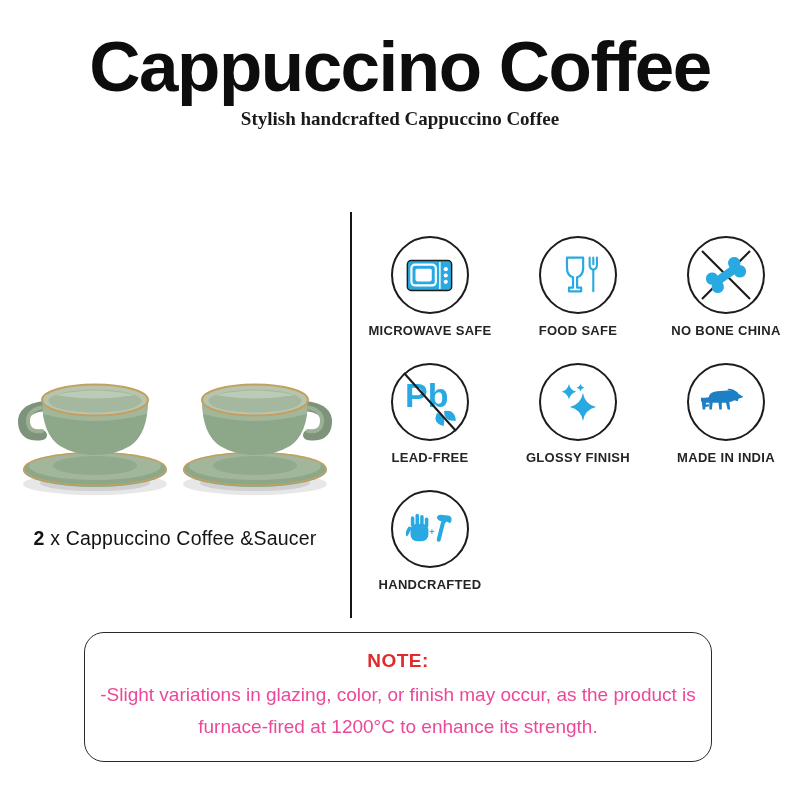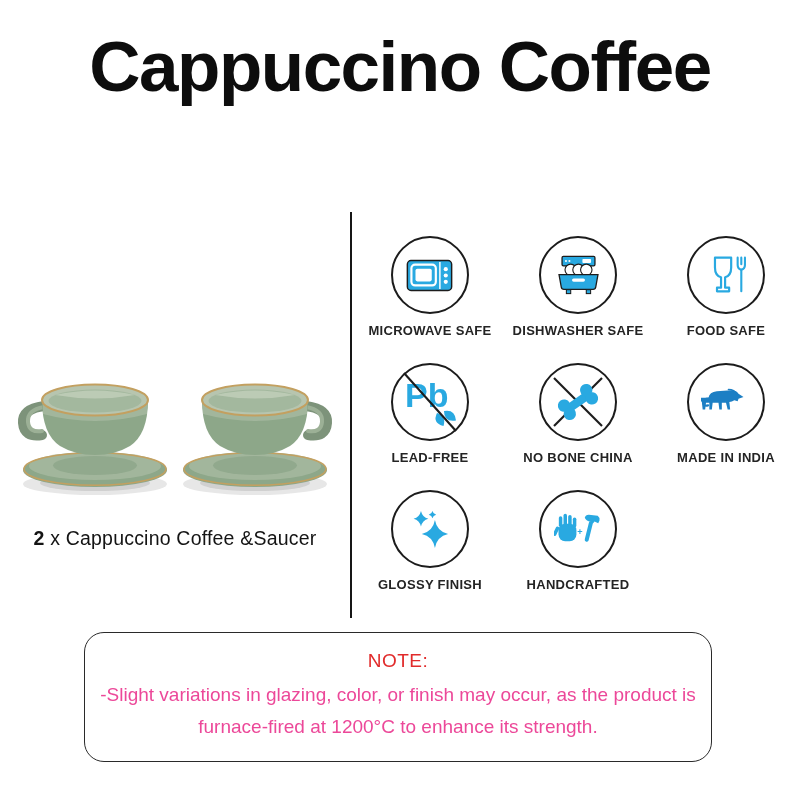--- a/index.html
+++ b/index.html
@@ -21,31 +21,32 @@
   .features{position:absolute;left:356px;top:236px;width:444px;
             display:grid;grid-template-columns:repeat(3,148px);grid-auto-rows:127px;justify-items:center;}
   .feature{display:flex;flex-direction:column;align-items:center;}
   .circle{position:relative;width:78px;height:78px;border:2px solid #1c1c1c;border-radius:50%;
           display:flex;align-items:center;justify-content:center;box-sizing:border-box;background:#fff;}
   .circle svg.fill-circle{position:absolute;left:0;top:0;}
   .feature-label{margin-top:9px;font-size:13px;font-weight:700;letter-spacing:.3px;color:#242424;white-space:nowrap;}
   
   .note-box{position:absolute;left:84px;top:632px;width:628px;height:130px;border:1.6px solid #2a2a2a;
             border-radius:20px;box-sizing:border-box;text-align:center;background:#fff;}
-  .note-heading{margin-top:17px;font-size:19px;font-weight:normal;letter-spacing:.5px;color:#e12b2b;}
+  .note-heading{margin-top:17px;font-size:19px;font-weight:bold;letter-spacing:.5px;color:#e12b2b;}
   .note-line{font-size:19px;line-height:32px;color:#ec4899;white-space:nowrap;}
   .note-line.first{margin-top:7px;}
 </style>
 </head>
 <body>
 
 <div class="page">
 
   <div class="header">
     <div class="title">Cappuccino Coffee</div>
+    <div class="subtitle">Stylish handcrafted Cappuccino Coffee</div>
   </div>
 
   <div class="divider"></div>
 
   <div class="left-panel">
     <svg class="cups" width="320" height="150" viewBox="0 0 320 150">
       <defs>
         <g id="cupset">
 
           <ellipse cx="75" cy="122" rx="72" ry="11" fill="#b9b9b9" opacity="0.35"></ellipse>
@@ -87,61 +88,31 @@
           <rect x="10.5" y="10.5" width="18" height="14" rx="2" fill="#ffffff"></rect>
           <line x1="37.5" y1="3" x2="37.5" y2="33" stroke="#ffffff" stroke-width="1.6"></line>
           <circle cx="44" cy="11" r="2.3" fill="#ffffff"></circle>
           <circle cx="44" cy="18" r="2.3" fill="#ffffff"></circle>
           <circle cx="44" cy="25" r="2.3" fill="#ffffff"></circle>
         </svg>
       </div>
       <div class="feature-label">MICROWAVE SAFE</div>
     </div>
 
-    <div class="feature">
-      <div class="circle">
-        <svg width="45" height="40" viewBox="0 0 52 46">
-          <rect x="7" y="1.5" width="38" height="11" rx="1.5" fill="#29A9E1" stroke="#1c1c1c" stroke-width="1.5"></rect>
-          <rect x="30.5" y="4.4" width="10" height="4.6" rx="1" fill="#ffffff"></rect>
-          <circle cx="11.5" cy="6.8" r="1.2" fill="#ffffff"></circle>
-          <circle cx="15.5" cy="6.8" r="1.2" fill="#ffffff"></circle>
-          <circle cx="17" cy="17" r="6.6" fill="#ffffff" stroke="#1c1c1c" stroke-width="1.3"></circle>
-          <circle cx="26" cy="17" r="6.6" fill="#ffffff" stroke="#1c1c1c" stroke-width="1.3"></circle>
-          <circle cx="35" cy="17" r="6.6" fill="#ffffff" stroke="#1c1c1c" stroke-width="1.3"></circle>
-          <path d="M3.5 22.5 h45 l-2.6 14.5 q-.4 2.5 -3 2.5 h-33.8 q-2.6 0 -3 -2.5 Z" fill="#29A9E1" stroke="#1c1c1c" stroke-width="1.5"></path>
-          <rect x="18.5" y="27" width="15" height="3.8" rx="1.9" fill="#ffffff"></rect>
-          <rect x="12" y="40" width="5" height="4.5" fill="#29A9E1" stroke="#1c1c1c" stroke-width="1.2"></rect>
-          <rect x="35" y="40" width="5" height="4.5" fill="#29A9E1" stroke="#1c1c1c" stroke-width="1.2"></rect>
-        </svg>
-      </div>
-      <div class="feature-label">DISHWASHER SAFE</div>
-    </div>
 
     <div class="feature">
       <div class="circle">
         <svg width="47" height="43" viewBox="0 0 58 52">
           <path d="M16 4 h20 v12 q0 10 -7.5 12.2 V41 h5 v4.5 h-15 V41 h5 V28.2 Q16 26 16 16 Z" fill="none" stroke="#29A9E1" stroke-width="2.7" stroke-linejoin="round"></path>
           <path d="M44 4 v9 q0 4.5 4.5 6 V45.5" fill="none" stroke="#29A9E1" stroke-width="2.6" stroke-linecap="round"></path>
           <path d="M53 4 v9 q0 4.5 -4.5 6" fill="none" stroke="#29A9E1" stroke-width="2.6" stroke-linecap="round"></path>
           <path d="M48.5 4 v8" fill="none" stroke="#29A9E1" stroke-width="2.6" stroke-linecap="round"></path>
         </svg>
       </div>
       <div class="feature-label">FOOD SAFE</div>
-    </div>
-
-    <div class="feature">
-      <div class="circle">
-        <svg class="fill-circle" width="74" height="74" viewBox="0 0 74 74">
-          <text x="12" y="42" font-family="Liberation Sans, sans-serif" font-size="34" font-weight="bold" fill="#29A9E1">Pb</text>
-          <path d="M44 48 q-5 10 6.5 13 q3 -10 -6.5 -13 Z" fill="#29A9E1"></path>
-          <path d="M51 46 q11 -2 12 9.5 q-12 2 -12 -9.5 Z" fill="#29A9E1"></path>
-          <line x1="11" y1="8" x2="63" y2="66" stroke="#1c1c1c" stroke-width="2.1"></line>
-        </svg>
-      </div>
-      <div class="feature-label">LEAD-FREE</div>
     </div>
 
     <div class="feature">
       <div class="circle">
         <svg class="fill-circle" width="74" height="74" viewBox="0 0 74 74">
           <line x1="13" y1="13" x2="61" y2="61" stroke="#1c1c1c" stroke-width="2.1"></line>
           <line x1="61" y1="13" x2="13" y2="61" stroke="#1c1c1c" stroke-width="2.1"></line>
           <g transform="translate(37,37) rotate(-35)" fill="#29A9E1">
             <rect x="-13.5" y="-4.4" width="27" height="8.8"></rect>
             <circle cx="-13.5" cy="-5" r="6.2"></circle>
@@ -149,38 +120,50 @@
             <circle cx="13.5" cy="-5" r="6.2"></circle>
             <circle cx="13.5" cy="5" r="6.2"></circle>
           </g>
         </svg>
       </div>
       <div class="feature-label">NO BONE CHINA</div>
     </div>
 
     <div class="feature">
       <div class="circle">
-        <svg width="50" height="34" viewBox="0 0 60 40">
-          <path d="M9 16 q-6 0 -6 5 q0 4.5 5.5 3" fill="none" stroke="#1D7FC4" stroke-width="2.6" stroke-linecap="round"></path>
-          <path fill="#1D7FC4" d="M9 15 q1 -7 10 -8 l17 -1 q6 0 9 4 l6 4 -6 2 -1 3 -4 -1 q-3 2 -6 2 l1 9 h-3 l-2 -8 h-5 v8 h-3 l-1 -8 h-7 l-1 8 h-3 v-8 h-4 l-1 8 h-3 l-1 -9 q-3 -2 -3 -5 z"></path>
-          <path d="M33 5 q7 0 10 6" fill="none" stroke="#1D7FC4" stroke-width="2" stroke-linecap="round"></path>
+        <svg class="fill-circle" width="74" height="74" viewBox="0 0 74 74">
+          <text x="12" y="42" font-family="Liberation Sans, sans-serif" font-size="34" font-weight="bold" fill="#29A9E1">Pb</text>
+          <path d="M44 48 q-5 10 6.5 13 q3 -10 -6.5 -13 Z" fill="#29A9E1"></path>
+          <path d="M51 46 q11 -2 12 9.5 q-12 2 -12 -9.5 Z" fill="#29A9E1"></path>
+          <line x1="11" y1="8" x2="63" y2="66" stroke="#1c1c1c" stroke-width="2.1"></line>
         </svg>
       </div>
-      <div class="feature-label">MADE IN INDIA</div>
+      <div class="feature-label">LEAD-FREE</div>
     </div>
 
     <div class="feature">
       <div class="circle">
         <svg width="46" height="46" viewBox="0 0 56 56" fill="#29A9E1">
           <path d="M34 17 Q36.5 31 50 34 Q36.5 37 34 51 Q31.5 37 18 34 Q31.5 31 34 17 Z"></path>
           <path d="M17 6 Q18.7 13.5 26 15.5 Q18.7 17.5 17 25 Q15.3 17.5 8 15.5 Q15.3 13.5 17 6 Z"></path>
           <path d="M31 6 Q31.8 9.6 35.5 10.5 Q31.8 11.4 31 15 Q30.2 11.4 26.5 10.5 Q30.2 9.6 31 6 Z"></path>
         </svg>
       </div>
       <div class="feature-label">GLOSSY FINISH</div>
+    </div>
+
+    <div class="feature">
+      <div class="circle">
+        <svg width="50" height="34" viewBox="0 0 60 40">
+          <path d="M9 16 q-6 0 -6 5 q0 4.5 5.5 3" fill="none" stroke="#1D7FC4" stroke-width="2.6" stroke-linecap="round"></path>
+          <path fill="#1D7FC4" d="M9 15 q1 -7 10 -8 l17 -1 q6 0 9 4 l6 4 -6 2 -1 3 -4 -1 q-3 2 -6 2 l1 9 h-3 l-2 -8 h-5 v8 h-3 l-1 -8 h-7 l-1 8 h-3 v-8 h-4 l-1 8 h-3 l-1 -9 q-3 -2 -3 -5 z"></path>
+          <path d="M33 5 q7 0 10 6" fill="none" stroke="#1D7FC4" stroke-width="2" stroke-linecap="round"></path>
+        </svg>
+      </div>
+      <div class="feature-label">MADE IN INDIA</div>
     </div>
 
 
     <div class="feature">
       <div class="circle">
         <svg width="49" height="35" viewBox="0 0 58 42">
           <g fill="#29A9E1">
             <rect x="5" y="14" width="21.5" height="21" rx="8"></rect>
             <rect x="5.4" y="5" width="4.2" height="13" rx="2.1"></rect>
             <rect x="11" y="2" width="4.2" height="16" rx="2.1"></rect>

